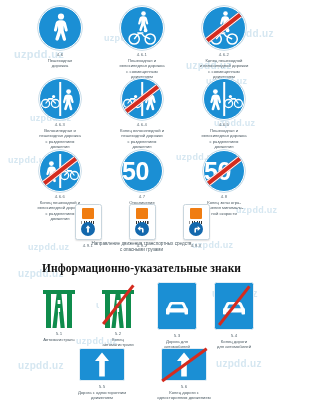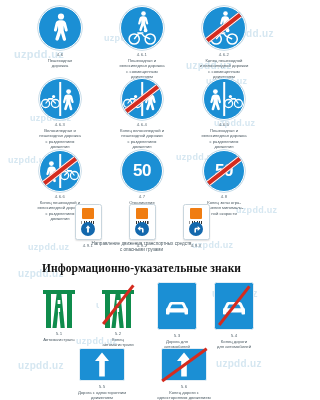--- a/index.html
+++ b/index.html
@@ -36,21 +36,21 @@
     background:#fff;transform:translateX(-50%);
   }
   .slash{
     position:absolute;left:-6%;top:50%;width:112%;height:4.4px;
     background:#d52b1e;transform:translateY(-50%) rotate(-38deg);
     border-top:.8px solid #fff;border-bottom:.8px solid #fff;
   }
   .glyph{position:absolute;}
   .num50{
     position:absolute;left:0;right:0;top:50%;transform:translateY(-50%);
-    text-align:center;color:#fff;font-size:17px;font-weight:bold;
+    text-align:left;color:#fff;font-size:25px;font-weight:bold;
     font-family:"Liberation Sans", sans-serif;letter-spacing:-.5px;
   }
 
   
   .hz{
     width:25px;height:34px;background:#fff;border:1.2px solid #c9d6de;
     border-radius:2.5px;margin:0 auto;position:relative;
     box-shadow:0 1px 1.5px rgba(0,0,0,.12);
   }
   .hz .plate{

